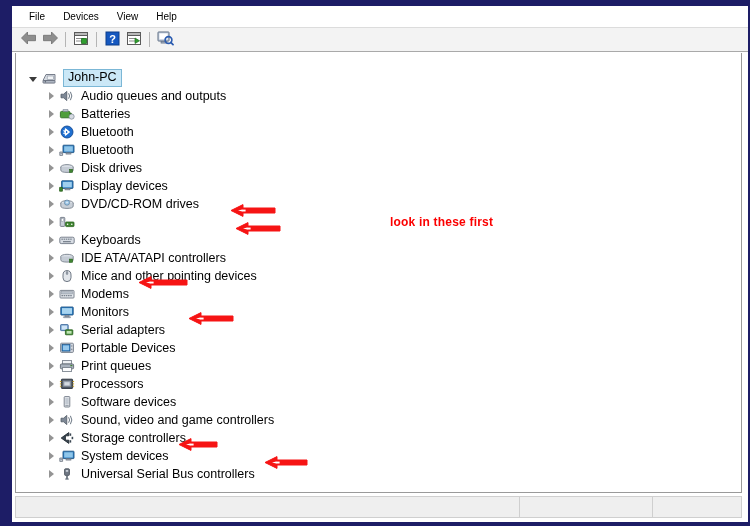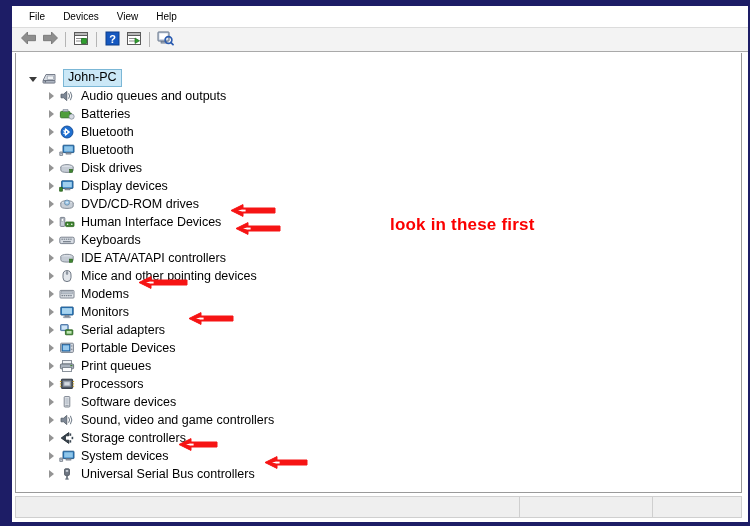--- a/index.html
+++ b/index.html
@@ -147,21 +147,21 @@
   }
   .arrow svg { display: block; }
 
   
   #annotation-text {
     position: absolute;
     left: 374px;
     top: 162px;
     color: #fb0000;
     font-family: "Liberation Sans", sans-serif;
-    font-size: 17px;
+    font-size: 12px;
     font-weight: bold;
     letter-spacing: 0.2px;
     white-space: nowrap;
   }
 
   
   #statusbar {
     position: absolute;
     left: 3px;
     top: 490px;
@@ -376,21 +376,20 @@
               </span>
               <span class="node-icon">
                 <svg width="16" height="14" viewBox="0 0 16 14">
                   <rect x="1.2" y="2.4" width="4.6" height="9" rx="0.8" fill="#c9cfd8" stroke="#6f7884" stroke-width="0.9"></rect>
                   <rect x="2.3" y="3.6" width="2.4" height="2.6" fill="#ffffff" stroke="#8b949f" stroke-width="0.5"></rect>
                   <rect x="6.6" y="7" width="8.4" height="4.6" rx="0.8" fill="#3f8430" stroke="#27611c" stroke-width="0.8"></rect>
                   <circle cx="8.6" cy="9.3" r="0.8" fill="#ffffff"></circle>
                   <circle cx="12.8" cy="9.3" r="0.8" fill="#ffffff"></circle>
                 </svg>
               </span>
-              <span class="node-label">Human Interface Devices</span>
             </div>
             <div class="tree-row child">
               <span class="twisty">
                 <span class="twisty-closed"></span>
               </span>
               <span class="node-icon">
                 <svg width="16" height="14" viewBox="0 0 16 14">
                   <rect x="0.8" y="4.2" width="14.4" height="6.4" rx="1.4" fill="#d7dce3" stroke="#6f7884" stroke-width="0.9"></rect>
                   <rect x="2.4" y="5.6" width="1.5" height="1.2" fill="#7b848f"></rect>
                   <rect x="4.6" y="5.6" width="1.5" height="1.2" fill="#7b848f"></rect>

